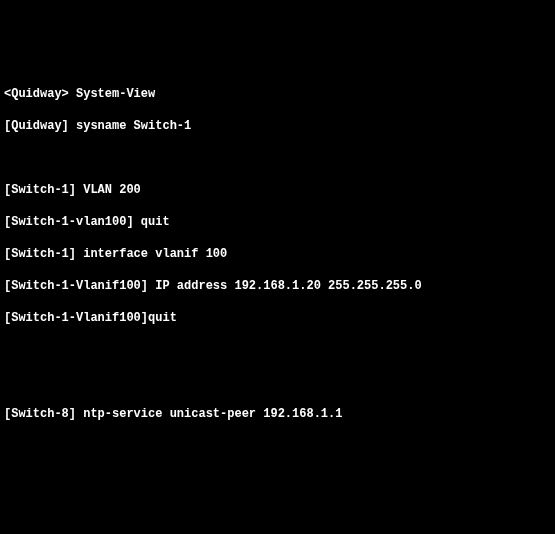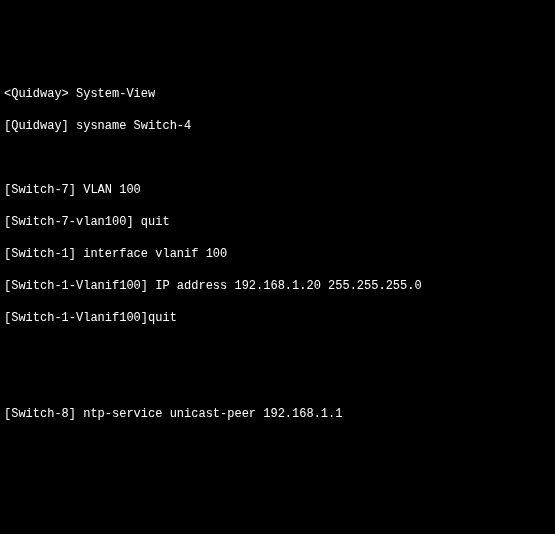--- a/index.html
+++ b/index.html
@@ -18,36 +18,37 @@
       height: 534px;
       overflow: hidden;
       white-space: pre;
     }
     .terminal {
       white-space: pre;
     }
     .line {
       display: block;
       white-space: pre;
+      font-weight: bold;
     }
     .blank {
       height: 16px;
     }
   </style>
 </head>
 <body>
 
 
 
 <div class="terminal">
 <span class="line">&lt;Quidway&gt; System-View</span>
-<span class="line">[Quidway] sysname Switch-4</span>
+<span class="line">[Quidway] sysname Switch-1</span>
 <span class="line blank"></span>
-<span class="line">[Switch-7] VLAN 100</span>
-<span class="line">[Switch-7-vlan100] quit</span>
+<span class="line">[Switch-1] VLAN 200</span>
+<span class="line">[Switch-1-vlan100] quit</span>
 <span class="line">[Switch-1] interface vlanif 100</span>
 <span class="line">[Switch-1-Vlanif100] IP address 192.168.1.20 255.255.255.0</span>
 <span class="line">[Switch-1-Vlanif100]quit</span>
 <span class="line blank"></span>
 <span class="line blank"></span>
 <span class="line">[Switch-8] ntp-service unicast-peer 192.168.1.1</span>
 
 
 
 

